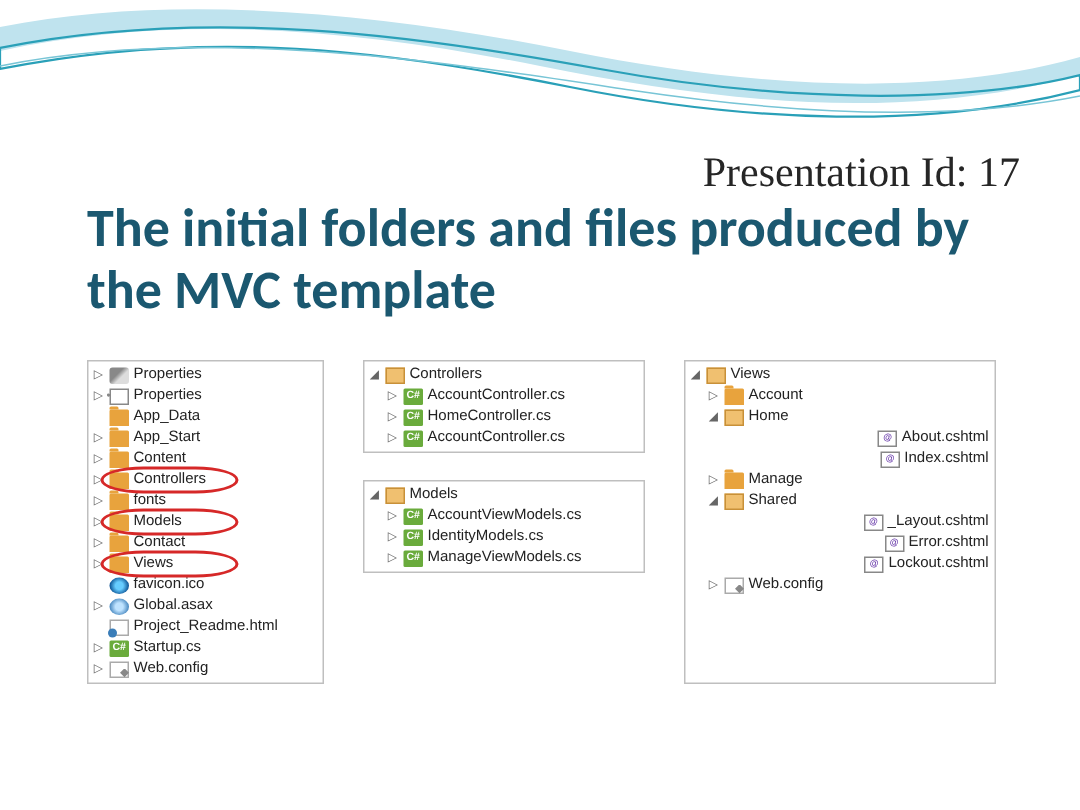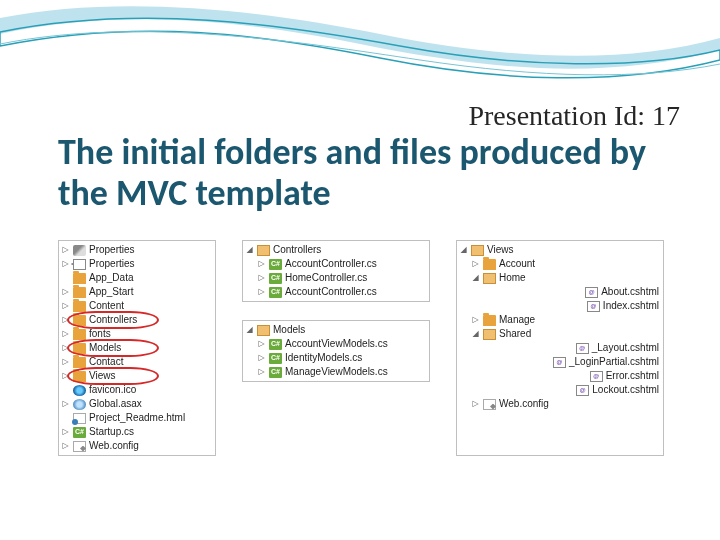--- a/index.html
+++ b/index.html
@@ -347,25 +347,20 @@
         <span class="label">Shared</span>
       </div>
       <div class="row ind2">
         <span class="spacer"></span>
         <span class="icon cshtml"></span>
         <span class="label">_Layout.cshtml</span>
       </div>
       <div class="row ind2">
         <span class="spacer"></span>
         <span class="icon cshtml"></span>
-        <span class="label">_LoginPartial.cshtml</span>
-      </div>
-      <div class="row ind2">
-        <span class="spacer"></span>
-        <span class="icon cshtml"></span>
         <span class="label">Error.cshtml</span>
       </div>
       <div class="row ind2">
         <span class="spacer"></span>
         <span class="icon cshtml"></span>
         <span class="label">Lockout.cshtml</span>
       </div>
       <div class="row ind1">
         <span class="arrow">▷</span>
         <span class="icon config"></span>

